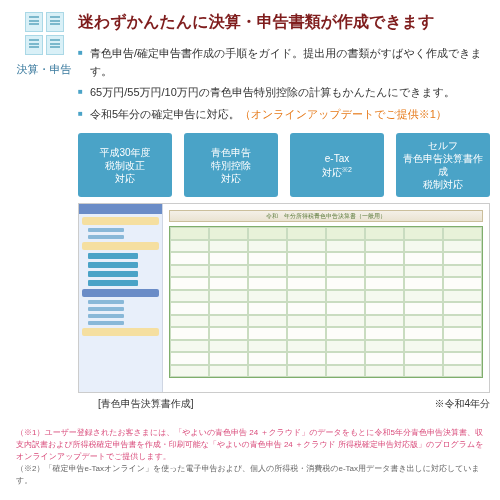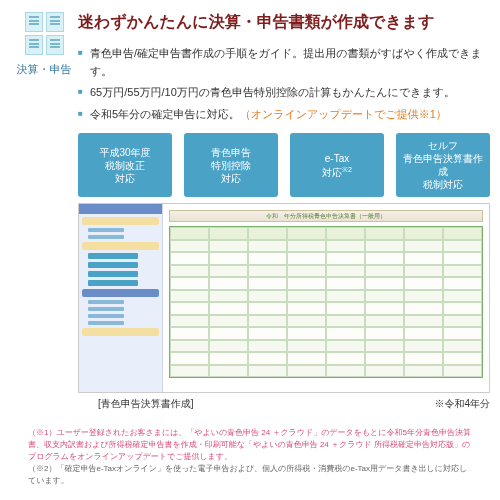--- a/index.html
+++ b/index.html
@@ -30,21 +30,21 @@
 .ss-side-item { height:6px; background:#4aa3c7; margin:3px 0 0 6px; width:50px; border-radius:1px; }
 .ss-side-item.small { width:36px; height:4px; background:#89b8d8; }
 .ss-main { flex:1; background:#fff; position:relative; padding:6px; }
 .ss-title-bar { height:12px; background:linear-gradient(#f4f0e8,#eae3d2); border:1px solid #cbbf9c; margin-bottom:4px; display:flex; align-items:center; justify-content:center; }
 .ss-title-text { font-size:6px; color:#5a7a3a; }
 .ss-table { border:1px solid #7fae6c; background:#fdfdfa; height:152px; display:grid; grid-template-columns: repeat(8,1fr); grid-template-rows: repeat(12,1fr); gap:0; }
 .ss-cell { border:1px solid #c9dcc0; }
 .ss-cell.head { background:#e8f2d9; }
 .ss-cell.alt { background:#f5f9ef; }
 .caption-row { display:flex; justify-content:space-between; font-size:10px; color:#333; margin-bottom:8px;padding-left:20px; }
-.footnotes { font-size:8px; line-height:1.5; padding: 0 28px 10px; }
+.footnotes { font-size:8px; line-height:1.5; padding: 0 16px 10px; }
 .fn-pink { color:#d94a7a; }
 .fn-gray { color:#666; }
 </style>
 </head>
 <body>
 
 <div class="container">
   <div class="left-col">
     <div class="icon-box">
       <div class="doc-row">

